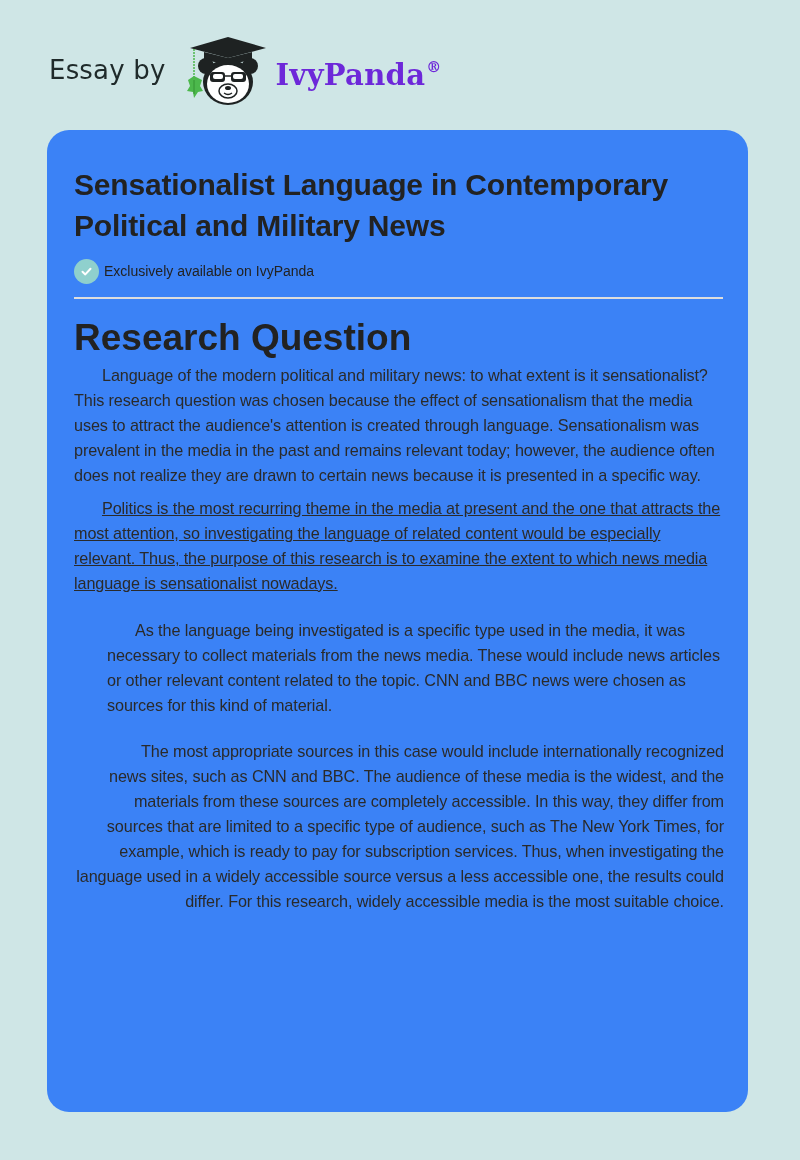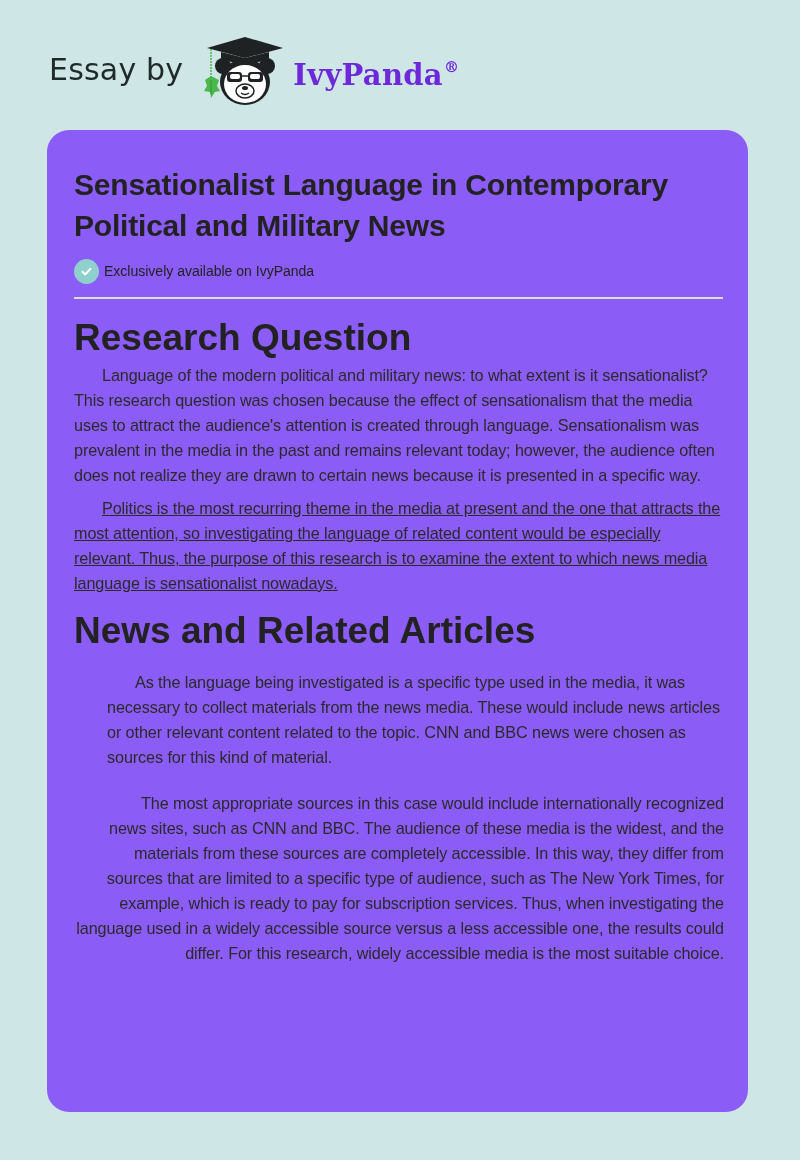--- a/index.html
+++ b/index.html
@@ -16,21 +16,21 @@
       left: 0; top: 0;
       width: 800px; height: 130px;
     }
     .brand {
       position: absolute;
       left: 49px; top: 36px;
       display: flex; align-items: center;
     }
     .essay-by {
       font-family: "DejaVu Sans", sans-serif;
-      font-size: 30px;
+      font-size: 26px;
       color: #1f2a2a;
       letter-spacing: 0.2px;
       margin-right: 18px;
       line-height: 1;
       position: relative; top: -2px;
     }
     .logo-icon {
       width: 86px; height: 72px;
       display: inline-block;
       margin-right: 6px;
@@ -46,21 +46,21 @@
     .brand-reg {
       font-size: 15px;
       vertical-align: super;
       position: relative; top: -2px;
       margin-left: 1px;
     }
     .card {
       position: absolute;
       left: 47px; top: 130px;
       width: 701px; height: 982px;
-      background: #8b5cf6;
+      background: #3b82f6;
       border-radius: 22px;
     }
     .content {
       position: absolute;
       left: 27px; top: 34px;
       width: 650px;
     }
     .title {
       font-size: 30px;
       font-weight: bold;
@@ -162,17 +162,16 @@
       </span>
       <span class="exclusive-text">Exclusively available on IvyPanda</span>
     </div>
 
     <div class="divider"></div>
 
     <h2 class="h2 h2-1">Research Question</h2>
     <p class="p p1">Language of the modern political and military news: to what extent is it sensationalist? This research question was chosen because the effect of sensationalism that the media uses to attract the audience's attention is created through language. Sensationalism was prevalent in the media in the past and remains relevant today; however, the audience often does not realize they are drawn to certain news because it is presented in a specific way.</p>
     <p class="p p2">Politics is the most recurring theme in the media at present and the one that attracts the most attention, so investigating the language of related content would be especially relevant. Thus, the purpose of this research is to examine the extent to which news media language is sensationalist nowadays.</p>
 
-    <h2 class="h2 h2-2">News and Related Articles</h2>
     <p class="p p3">As the language being investigated is a specific type used in the media, it was necessary to collect materials from the news media. These would include news articles or other relevant content related to the topic. CNN and BBC news were chosen as sources for this kind of material.</p>
     <p class="p p4">The most appropriate sources in this case would include internationally recognized news sites, such as CNN and BBC. The audience of these media is the widest, and the materials from these sources are completely accessible. In this way, they differ from sources that are limited to a specific type of audience, such as The New York Times, for example, which is ready to pay for subscription services. Thus, when investigating the language used in a widely accessible source versus a less accessible one, the results could differ. For this research, widely accessible media is the most suitable choice.</p>
   </div>
 </div>
 
 </body></html>

